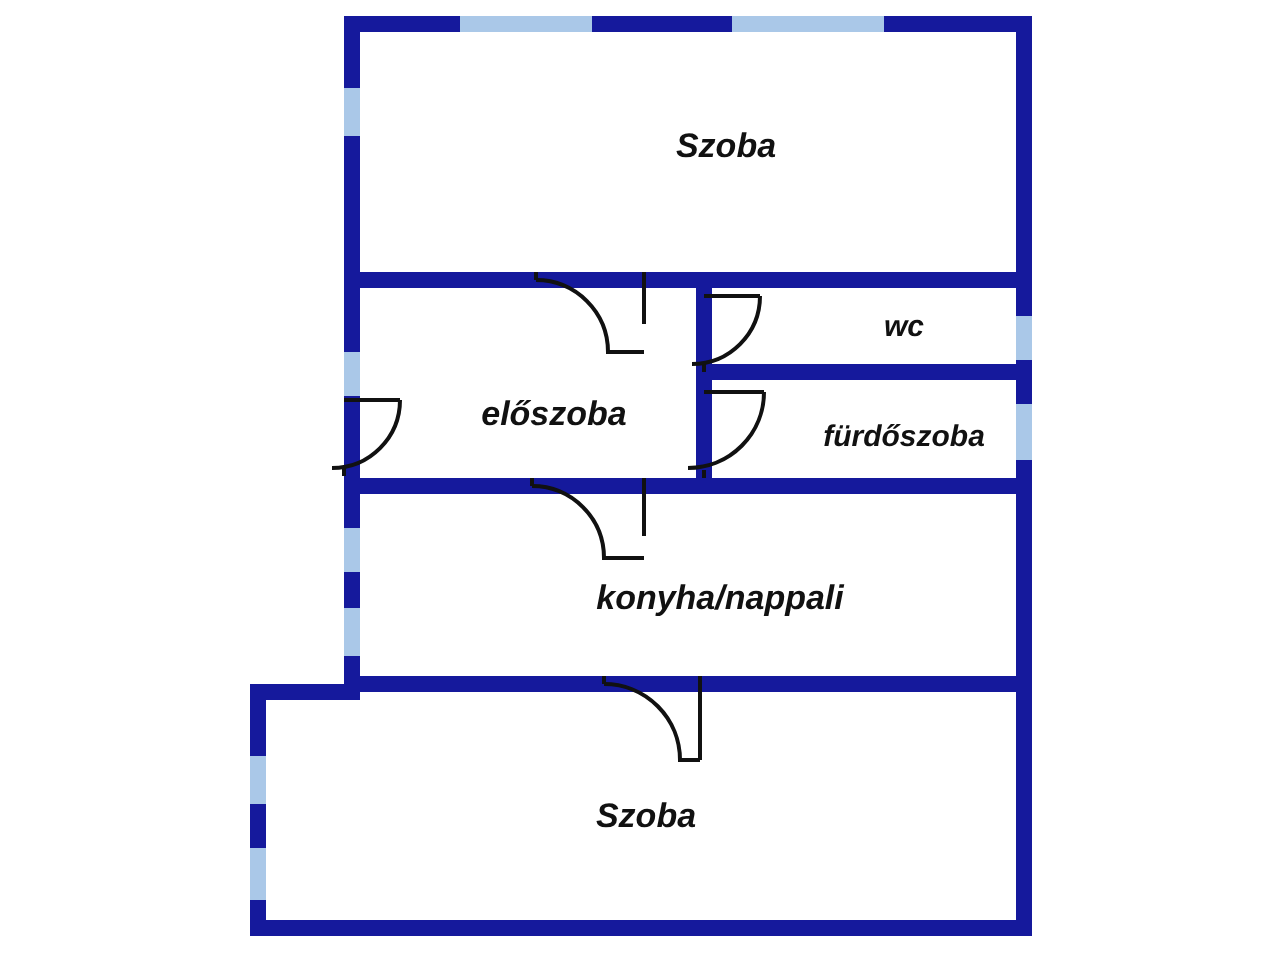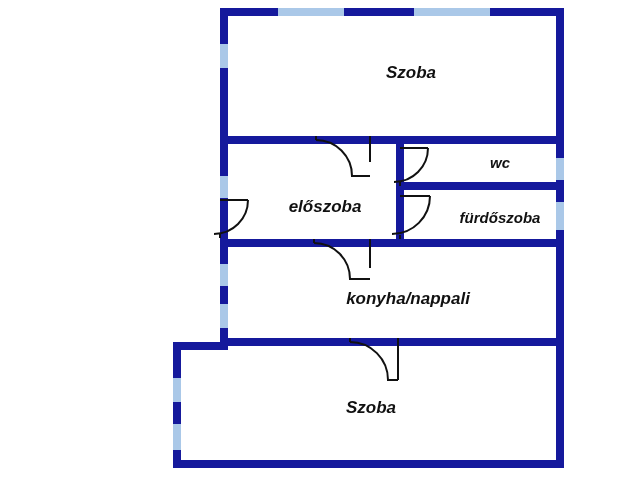--- a/index.html
+++ b/index.html
@@ -11,21 +11,20 @@
     width: 640px;
     height: 480px;
     overflow: hidden;
     font-family: "Liberation Sans", sans-serif;
   }
   #floorplan-root {
     position: relative;
     width: 550px;
     height: 480px;
     background: #ffffff;
-    margin-left: 48px;
   }
   #floorplan-svg {
     display: block;
     width: 640px;
     height: 480px;
   }
   .room-label {
     font-family: "Liberation Sans", sans-serif;
     font-weight: bold;
     font-style: italic;

